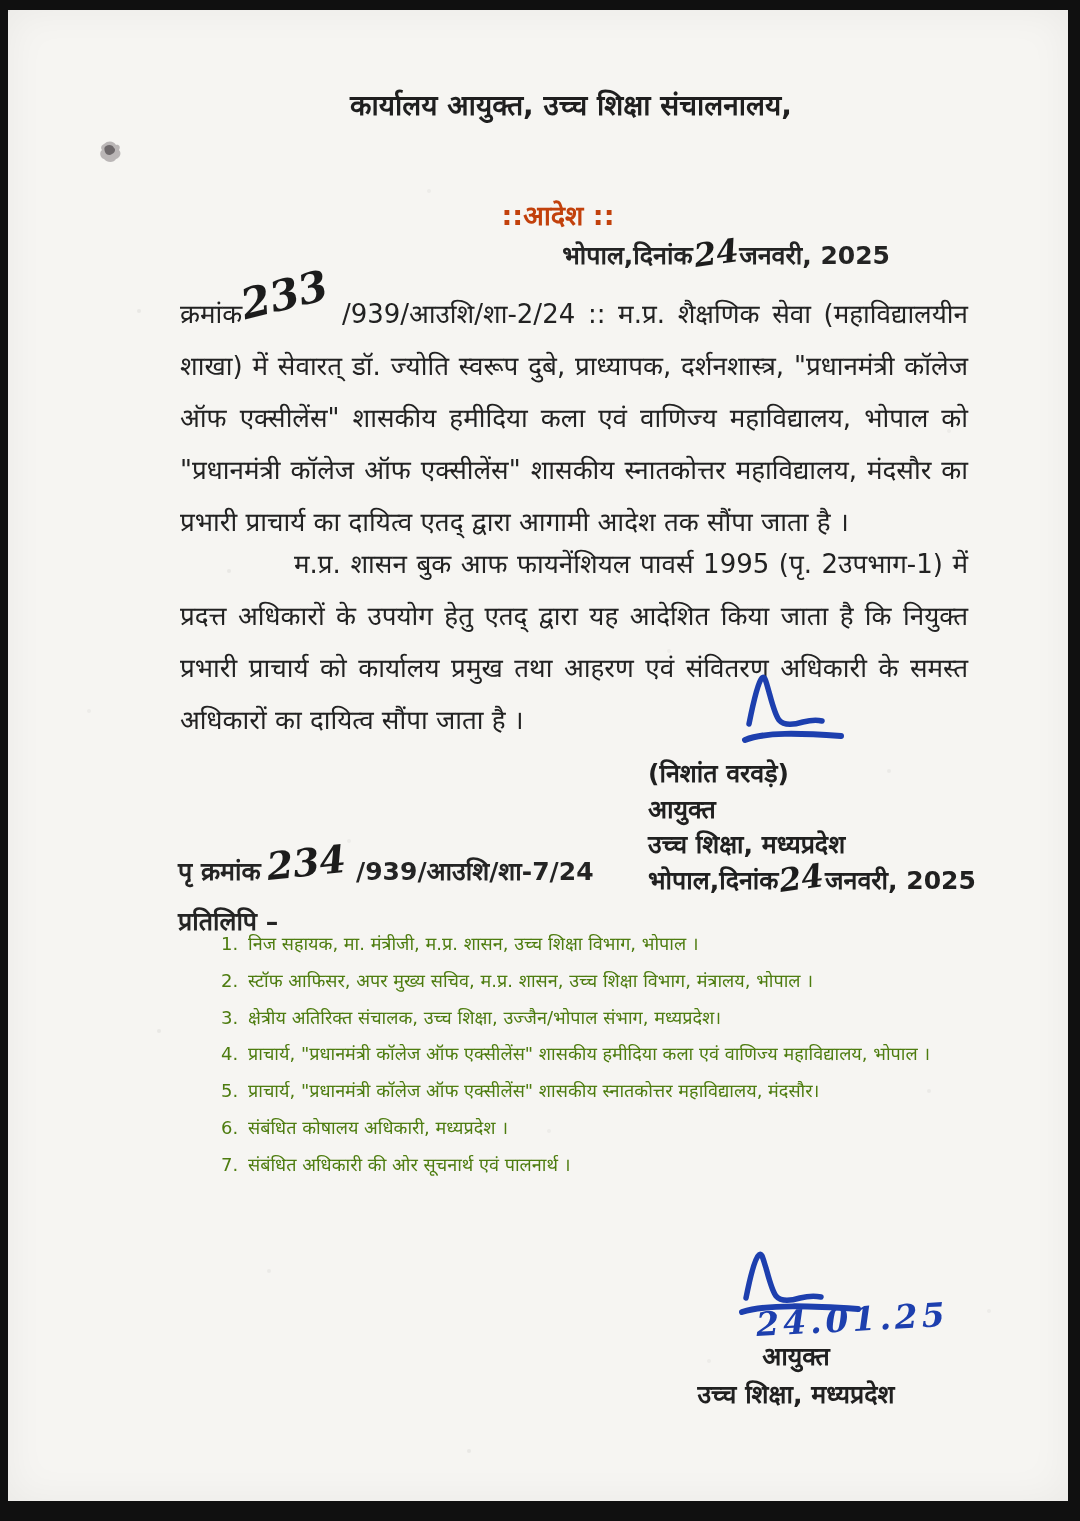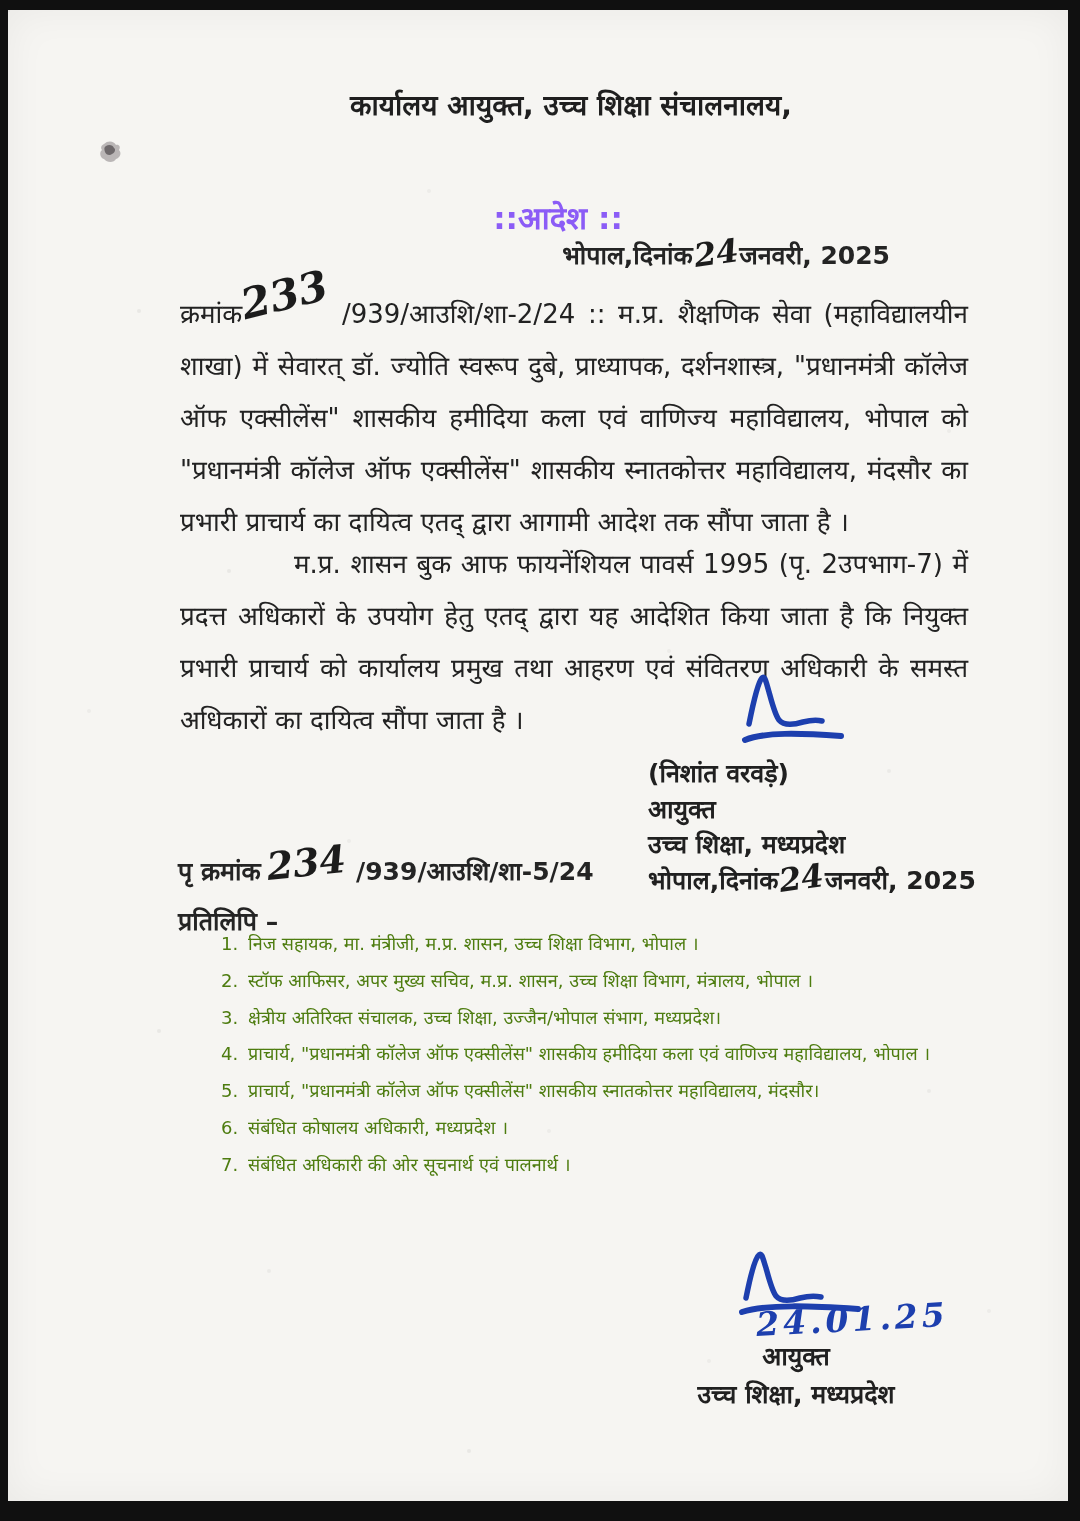--- a/index.html
+++ b/index.html
@@ -30,21 +30,21 @@
       920px 1080px 0 1px rgba(70,70,70,.06), 260px 1260px 0 1px rgba(70,70,70,.06),
       700px 1350px 0 1px rgba(70,70,70,.05), 460px 1440px 0 1px rgba(70,70,70,.07),
       980px 1300px 0 1px rgba(70,70,70,.05), 80px 700px 0 1px rgba(70,70,70,.05);
   }
   .letterhead{
     position:absolute;top:74px;left:170px;width:786px;
     text-align:center;font-size:28px;font-weight:700;line-height:1.6;color:#1f1f1f;
   }
   .order-title{
     position:absolute;top:186px;left:170px;width:760px;
-    text-align:center;font-size:31px;font-weight:700;color:#8b5cf6;
+    text-align:center;font-size:27px;font-weight:700;color:#c2410c;
   }
   .dateline1{
     position:absolute;top:227px;left:170px;width:712px;
     text-align:right;font-size:25px;font-weight:600;white-space:nowrap;
   }
   .para{
     position:absolute;left:172px;width:788px;margin:0;
     font-size:26px;font-weight:500;line-height:2.0;text-align:justify;color:#222;
   }
   .para1{top:278px;}
@@ -101,35 +101,35 @@
     <div class="letterhead">
       <div>कार्यालय आयुक्त, उच्च शिक्षा संचालनालय,</div>
     </div>
 
     <div class="order-title">::आदेश ::</div>
 
     <div class="dateline1"><span>भोपाल,दिनांक</span><span class="hand hand-day">24</span><span>जनवरी, 2025</span></div>
 
     <p class="para para1"><span>क्रमांक</span><span class="hand hand-ref">233</span><span>/939/आउशि/शा-2/24 :: </span><span>म.प्र. शैक्षणिक सेवा (महाविद्यालयीन शाखा) में सेवारत् डॉ. ज्योति स्वरूप दुबे, प्राध्यापक, दर्शनशास्त्र, "प्रधानमंत्री कॉलेज ऑफ एक्सीलेंस" शासकीय हमीदिया कला एवं वाणिज्य महाविद्यालय, भोपाल को "प्रधानमंत्री कॉलेज ऑफ एक्सीलेंस" शासकीय स्नातकोत्तर महाविद्यालय, मंदसौर का प्रभारी प्राचार्य का दायित्व एतद् द्वारा आगामी आदेश तक सौंपा जाता है ।</span></p>
 
-    <p class="para para2">म.प्र. शासन बुक आफ फायनेंशियल पावर्स 1995 (पृ. 2उपभाग-7) में प्रदत्त अधिकारों के उपयोग हेतु एतद् द्वारा यह आदेशित किया जाता है कि नियुक्त प्रभारी प्राचार्य को कार्यालय प्रमुख तथा आहरण एवं संवितरण अधिकारी के समस्त अधिकारों का दायित्व सौंपा जाता है ।</p>
+    <p class="para para2">म.प्र. शासन बुक आफ फायनेंशियल पावर्स 1995 (पृ. 2उपभाग-1) में प्रदत्त अधिकारों के उपयोग हेतु एतद् द्वारा यह आदेशित किया जाता है कि नियुक्त प्रभारी प्राचार्य को कार्यालय प्रमुख तथा आहरण एवं संवितरण अधिकारी के समस्त अधिकारों का दायित्व सौंपा जाता है ।</p>
 
     <svg class="sig sig1" width="112" height="80" viewBox="0 0 112 80">
       <path d="M8 54 C12 34 17 12 21 8 C24 5 25 12 28 22 C31 33 34 45 38 50 C43 56 52 55 62 52 C70 50 77 50 81 51" fill="none" stroke="#1d3fae" stroke-width="5.5" stroke-linecap="round"></path>
       <path d="M4 70 C24 62 58 63 100 66" fill="none" stroke="#1d3fae" stroke-width="6" stroke-linecap="round"></path>
     </svg>
 
     <div class="sigblock">
       <div>(निशांत वरवड़े)</div>
       <div>आयुक्त</div>
       <div>उच्च शिक्षा, मध्यप्रदेश</div>
       <div class="nowrap"><span>भोपाल,दिनांक</span><span class="hand hand-day">24</span><span>जनवरी, 2025</span></div>
     </div>
 
-    <div class="endorsement"><span>पृ क्रमांक</span><span class="hand hand-ref2">234</span><span>/939/आउशि/शा-5/24</span></div>
+    <div class="endorsement"><span>पृ क्रमांक</span><span class="hand hand-ref2">234</span><span>/939/आउशि/शा-7/24</span></div>
 
     <div class="copylabel">प्रतिलिपि –</div>
 
     <ol class="copies">
       <li>निज सहायक, मा. मंत्रीजी, म.प्र. शासन, उच्च शिक्षा विभाग, भोपाल ।</li>
       <li>स्टॉफ आफिसर, अपर मुख्य सचिव, म.प्र. शासन, उच्च शिक्षा विभाग, मंत्रालय, भोपाल ।</li>
       <li>क्षेत्रीय अतिरिक्त संचालक, उच्च शिक्षा, उज्जैन/भोपाल संभाग, मध्यप्रदेश।</li>
       <li>प्राचार्य, "प्रधानमंत्री कॉलेज ऑफ एक्सीलेंस" शासकीय हमीदिया कला एवं वाणिज्य महाविद्यालय, भोपाल ।</li>
       <li>प्राचार्य, "प्रधानमंत्री कॉलेज ऑफ एक्सीलेंस" शासकीय स्नातकोत्तर महाविद्यालय, मंदसौर।</li>
       <li>संबंधित कोषालय अधिकारी, मध्यप्रदेश ।</li>

